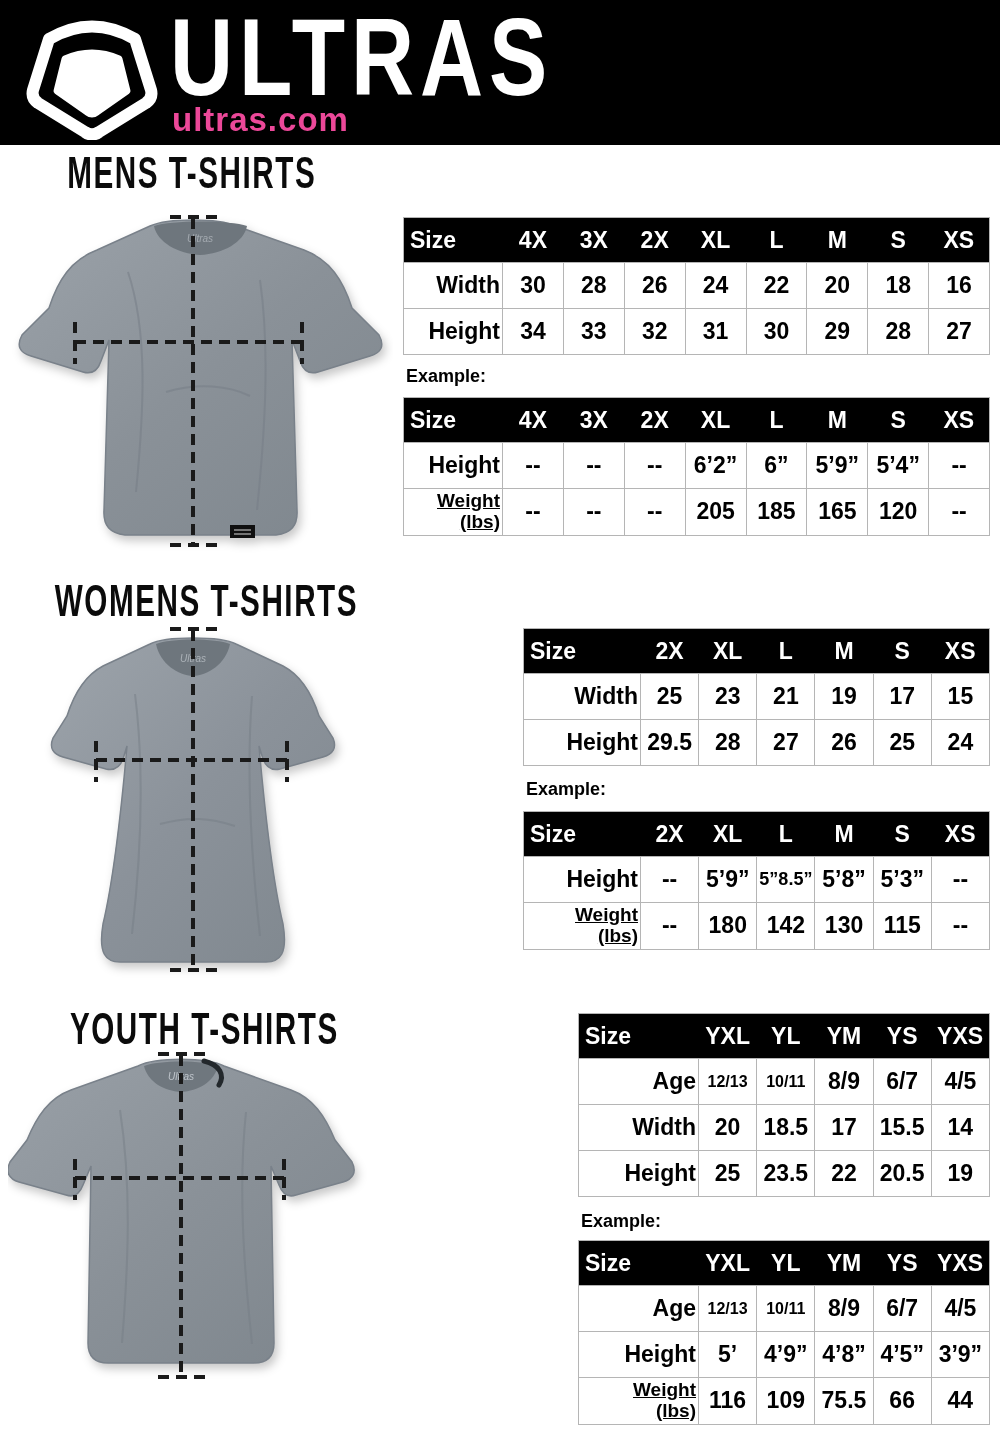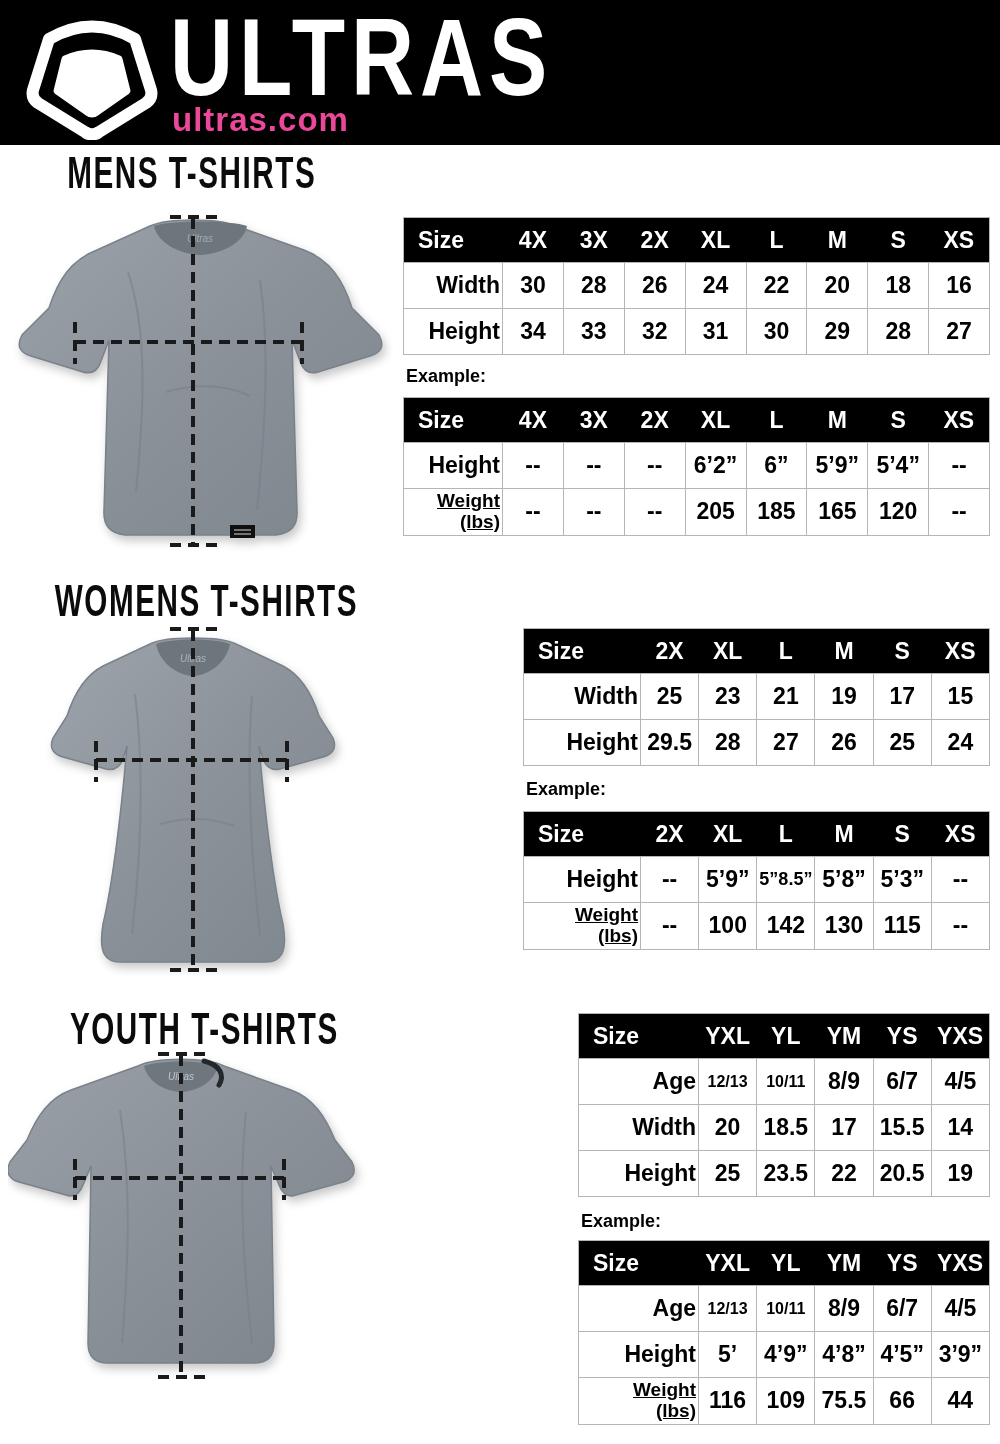--- a/index.html
+++ b/index.html
@@ -43,21 +43,21 @@
   #mens-example-table  { left:403px; top:397px;  width:587px; }
   #womens-size-table   { left:523px; top:628px;  width:467px; }
   #womens-example-table{ left:523px; top:811px;  width:467px; }
   #youth-size-table    { left:578px; top:1013px; width:412px; }
   #youth-example-table { left:578px; top:1240px; width:412px; }
 
   .tbl table { width:100%; border-collapse:collapse; table-layout:fixed; background:#fff;
                border:1px solid #b5b5b5; }
   .tbl thead th { background:#000; color:#fff; font-weight:bold; font-size:23px;
                   height:45px; text-align:center; border:0; padding:0; }
-  .tbl thead th:first-child { text-align:left; padding-left:14px; }
+  .tbl thead th:first-child { text-align:left; padding-left:6px; }
   .tbl tbody td { border:1px solid #b5b5b5; color:#000; font-weight:bold; font-size:23px;
                   height:46px; text-align:center; padding:2px; }
   .tbl tbody td.rowlabel { text-align:right; padding-left:13px; }
   .tbl tbody td.two-line { font-size:19px; line-height:1.1;text-decoration:underline; }
   .tbl td.mid-val   { font-size:16px; }
   .tbl td.small-val { font-size:18px; }
   .mens   col.c0 { width:99px;  }
   .womens col.c0 { width:117px; }
   .youth  col.c0 { width:120px; }
 </style>
@@ -346,21 +346,21 @@
             <td>--</td>
             <td>5’9”</td>
             <td class="small-val">5”8.5”</td>
             <td>5’8”</td>
             <td>5’3”</td>
             <td>--</td>
           </tr>
           <tr>
             <td class="rowlabel two-line">Weight<br>(lbs)</td>
             <td>--</td>
-            <td>100</td>
+            <td>180</td>
             <td>142</td>
             <td>130</td>
             <td>115</td>
             <td>--</td>
           </tr>
         </tbody>
       </table>
     </div>
   <div class="tbl youth" id="youth-size-table">
       <table>

